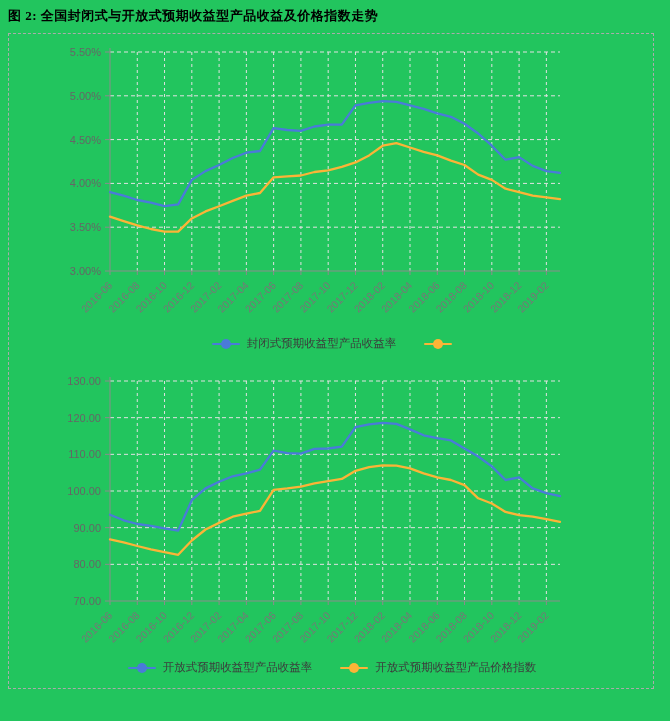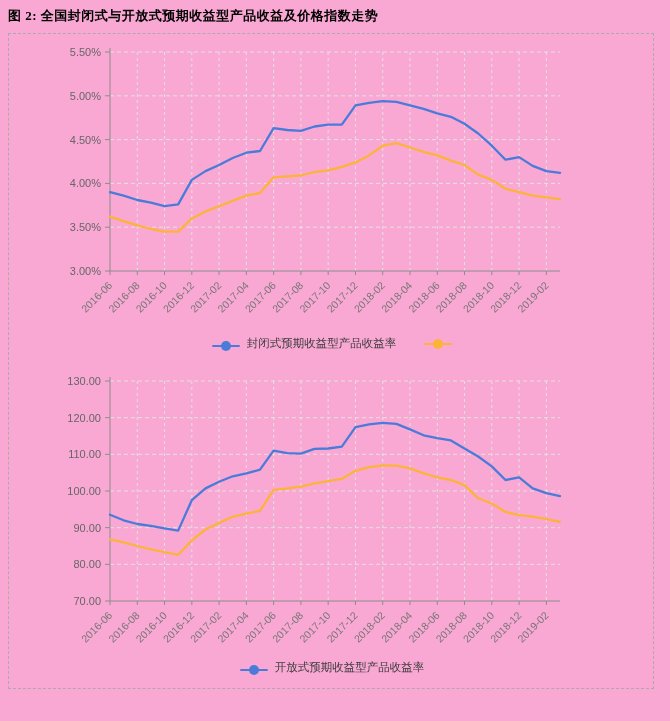--- a/index.html
+++ b/index.html
@@ -1,38 +1,38 @@
 <!DOCTYPE html>
 <html><head>
 <meta charset="utf-8">
 <style>
   html,body{margin:0;padding:0;background:#fff;}
   .page{
-    position:relative;width:670px;height:721px;background:#f9a8d4;overflow:hidden;
+    position:relative;width:670px;height:721px;background:#22c55e;overflow:hidden;
     font-family:"Liberation Sans", sans-serif;
   }
   .fig-title{
     position:absolute;left:8px;top:7px;width:650px;
     font-family:"Liberation Serif", serif;
     font-size:13px;font-weight:bold;color:#000;letter-spacing:.5px;
   }
   .fig-border{
     position:absolute;left:8px;top:33px;width:644px;height:654px;
     border:1px dashed #ababab;
   }
   .chart-svg{position:absolute;left:0;display:block;}
   #chart-svg-0{top:38px;}
   #chart-svg-1{top:368px;}
   .legend{
     position:absolute;left:0;width:664px;display:flex;justify-content:center;
     align-items:center;gap:28px;
   }
   #legend-0{top:336px;}
   #legend-1{top:660px;}
-  .legend-item{display:flex;align-items:flex-end;gap:7px;}
+  .legend-item{display:flex;align-items:center;gap:7px;}
   .lg-marker{position:relative;width:28px;height:11px;flex:0 0 auto;}
   .lg-line{position:absolute;left:0;top:4.5px;width:28px;height:2px;border-radius:1px;background:#999;}
   .lg-dot{position:absolute;left:9px;top:0.5px;width:10px;height:10px;border-radius:50%;background:#999;}
   .legend-label{font-size:11.5px;color:#3c3c3c;}
   .source-note{
     position:absolute;left:24px;top:697px;
     font-family:"Liberation Serif", serif;
     font-size:12.5px;font-weight:bold;color:#000;letter-spacing:.5px;
   }
 </style>
@@ -213,16 +213,23 @@
     </svg>
 
   <div id="legend-1" class="legend">
     <div class="legend-item">
       <span class="lg-marker">
           <span class="lg-line" style="background: rgb(74, 123, 217);"></span>
           <span class="lg-dot" style="background: rgb(74, 123, 217);"></span>
         </span>
       <span class="legend-label">开放式预期收益型产品收益率</span>
     </div>
+    <div class="legend-item">
+      <span class="lg-marker">
+          <span class="lg-line" style="background: rgb(251, 180, 55);"></span>
+          <span class="lg-dot" style="background: rgb(251, 180, 55);"></span>
+        </span>
+      <span class="legend-label">开放式预期收益型产品价格指数</span>
+    </div>
   </div>
 
 
 </div>
 
 </body></html>

